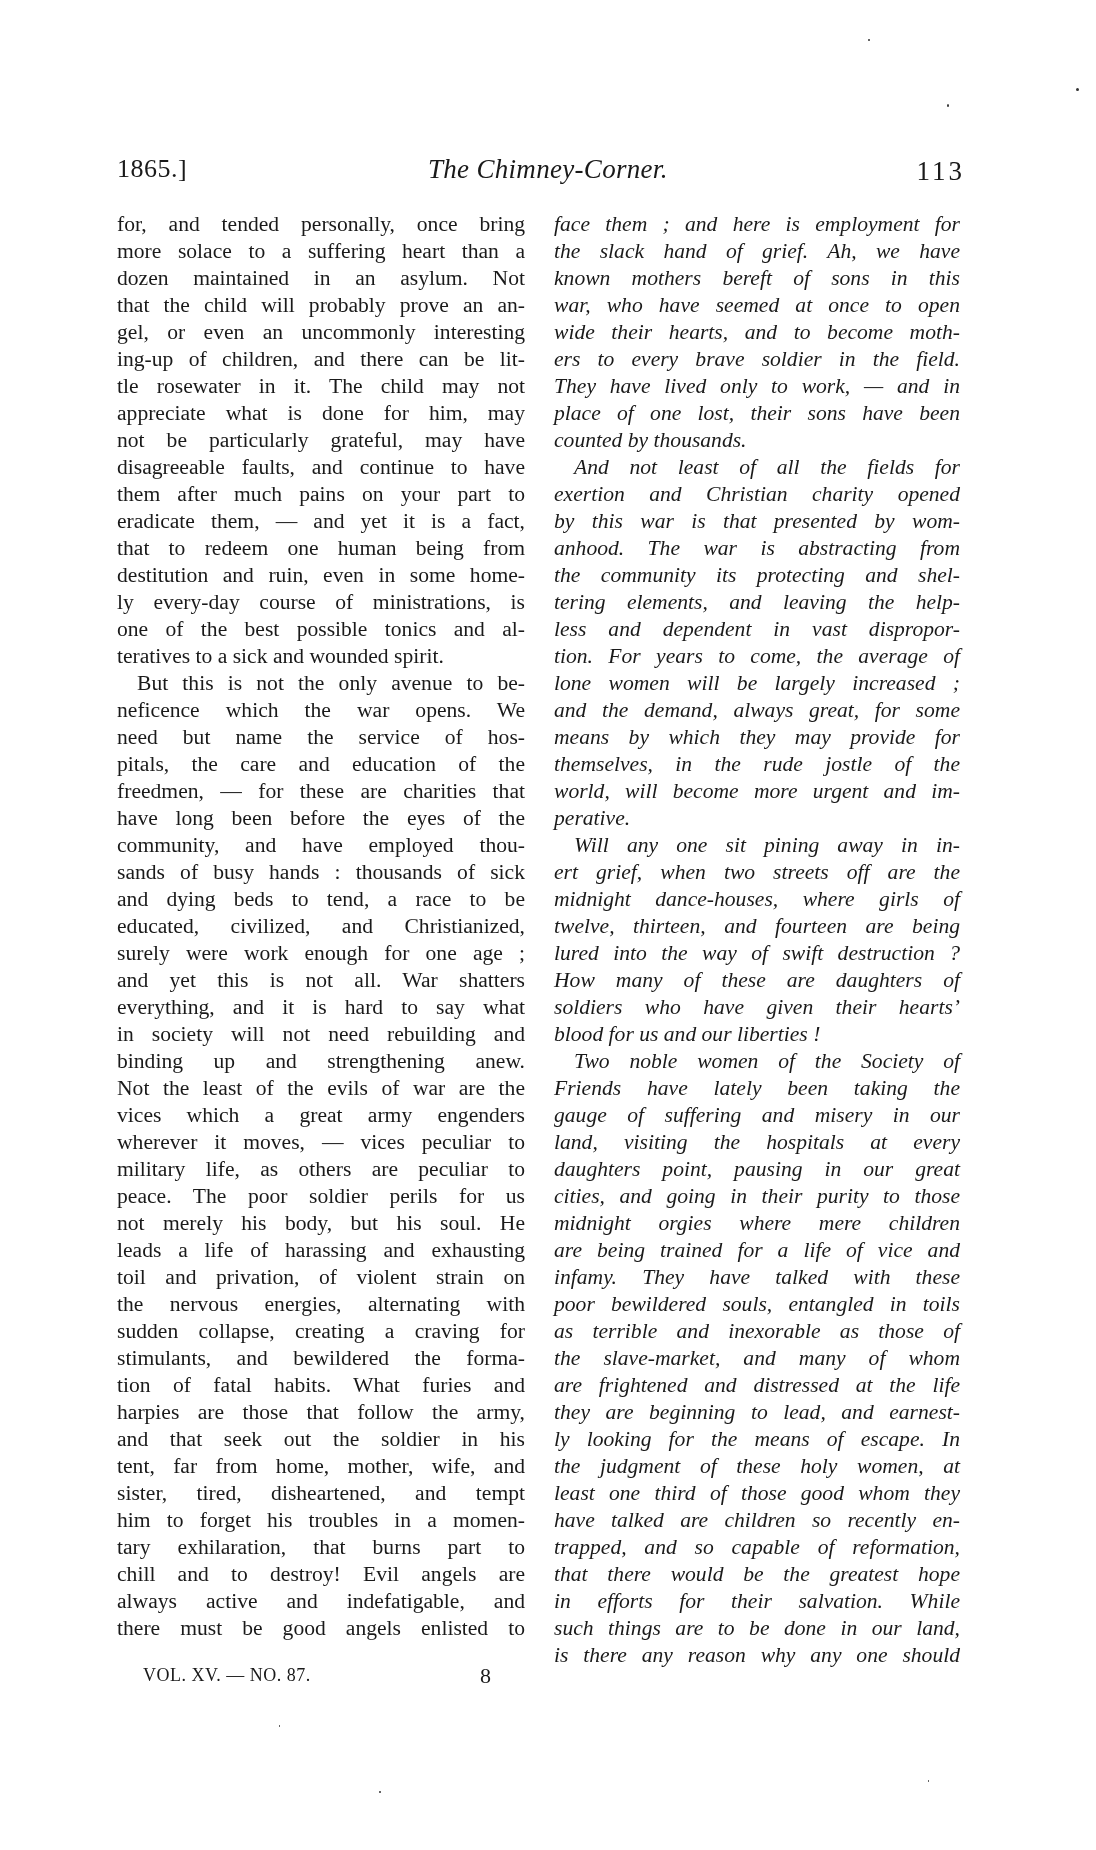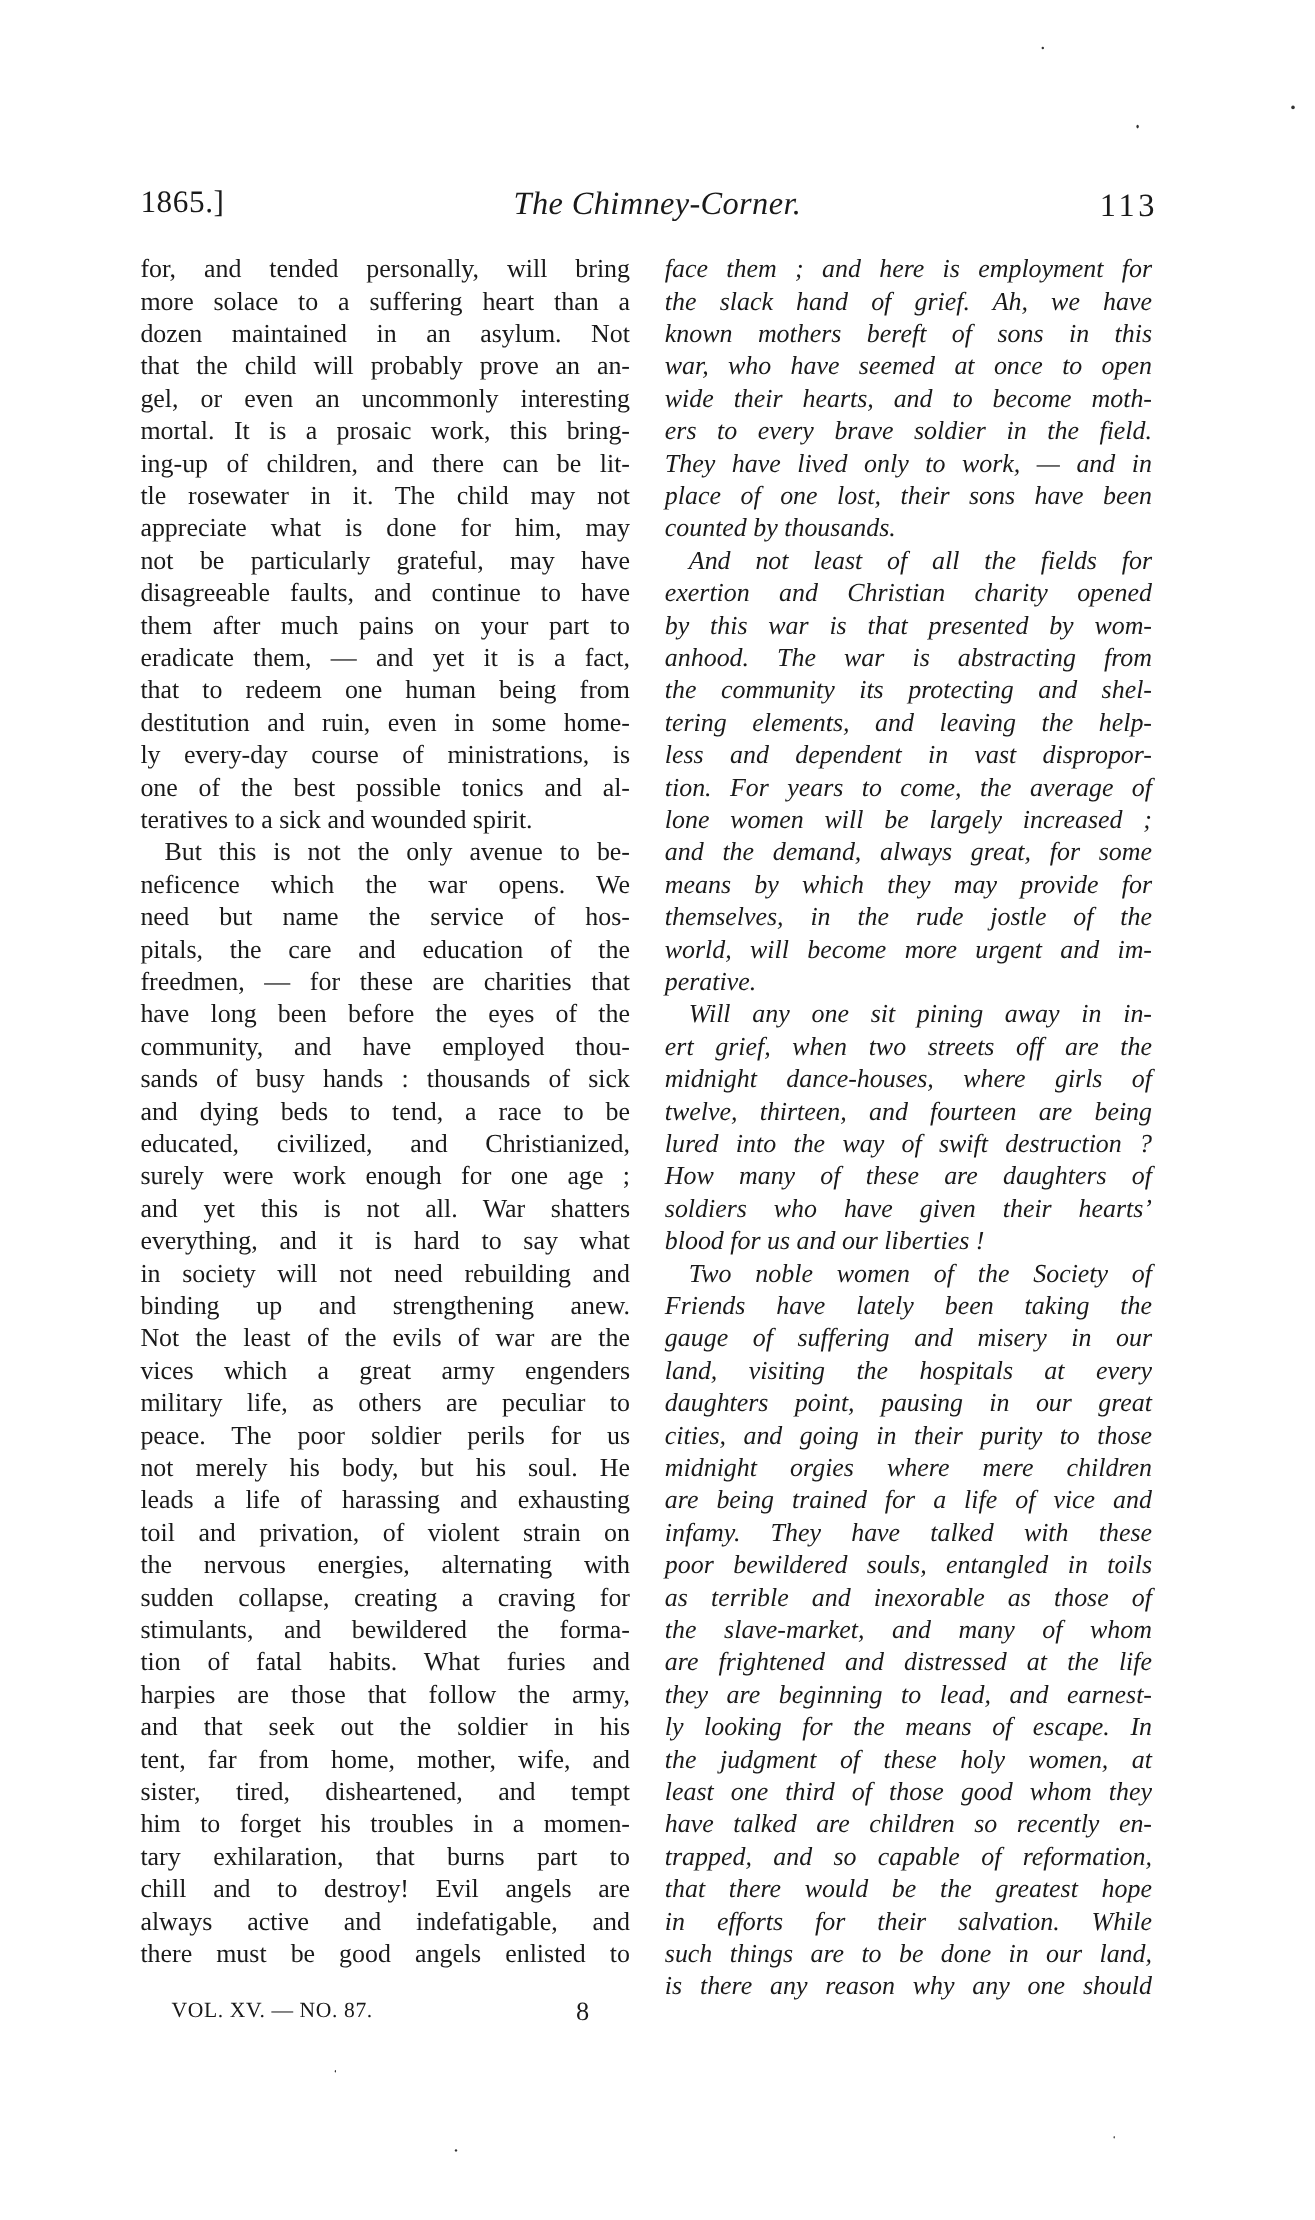--- a/index.html
+++ b/index.html
@@ -103,26 +103,25 @@
 
 <div class="page">
 
   <div class="running-head">
     <span class="rh-year">1865.]</span>
     <span class="rh-title">The Chimney-Corner.</span>
     <span class="rh-page">113</span>
   </div>
 
   <div class="column col-left" id="col-left">
-      <span class="line">for, and tended personally, will bring</span>
+      <span class="line">for, and tended personally, once bring</span>
       <span class="line">more solace to a suffering heart than a</span>
       <span class="line">dozen maintained in an asylum.  Not</span>
       <span class="line">that the child will probably prove an an-</span>
       <span class="line">gel, or even an uncommonly interesting</span>
-      <span class="line">mortal.  It is a prosaic work, this bring-</span>
       <span class="line">ing-up of children, and there can be lit-</span>
       <span class="line">tle rosewater in it.  The child may not</span>
       <span class="line">appreciate what is done for him, may</span>
       <span class="line">not be particularly grateful, may have</span>
       <span class="line">disagreeable faults, and continue to have</span>
       <span class="line">them after much pains on your part to</span>
       <span class="line">eradicate them, — and yet it is a fact,</span>
       <span class="line">that to redeem one human being from</span>
       <span class="line">destitution and ruin, even in some home-</span>
       <span class="line">ly every-day course of ministrations, is</span>
@@ -138,20 +137,21 @@
       <span class="line">sands of busy hands : thousands of sick</span>
       <span class="line">and dying beds to tend, a race to be</span>
       <span class="line">educated, civilized, and Christianized,</span>
       <span class="line">surely were work enough for one age ;</span>
       <span class="line">and yet this is not all.  War shatters</span>
       <span class="line">everything, and it is hard to say what</span>
       <span class="line">in society will not need rebuilding and</span>
       <span class="line">binding up and strengthening anew.</span>
       <span class="line">Not the least of the evils of war are the</span>
       <span class="line">vices which a great army engenders</span>
+      <span class="line">wherever it moves, — vices peculiar to</span>
       <span class="line">military life, as others are peculiar to</span>
       <span class="line">peace.  The poor soldier perils for us</span>
       <span class="line">not merely his body, but his soul.  He</span>
       <span class="line">leads a life of harassing and exhausting</span>
       <span class="line">toil and privation, of violent strain on</span>
       <span class="line">the nervous energies, alternating with</span>
       <span class="line">sudden collapse, creating a craving for</span>
       <span class="line">stimulants, and bewildered the forma-</span>
       <span class="line">tion of fatal habits.  What furies and</span>
       <span class="line">harpies are those that follow the army,</span>

